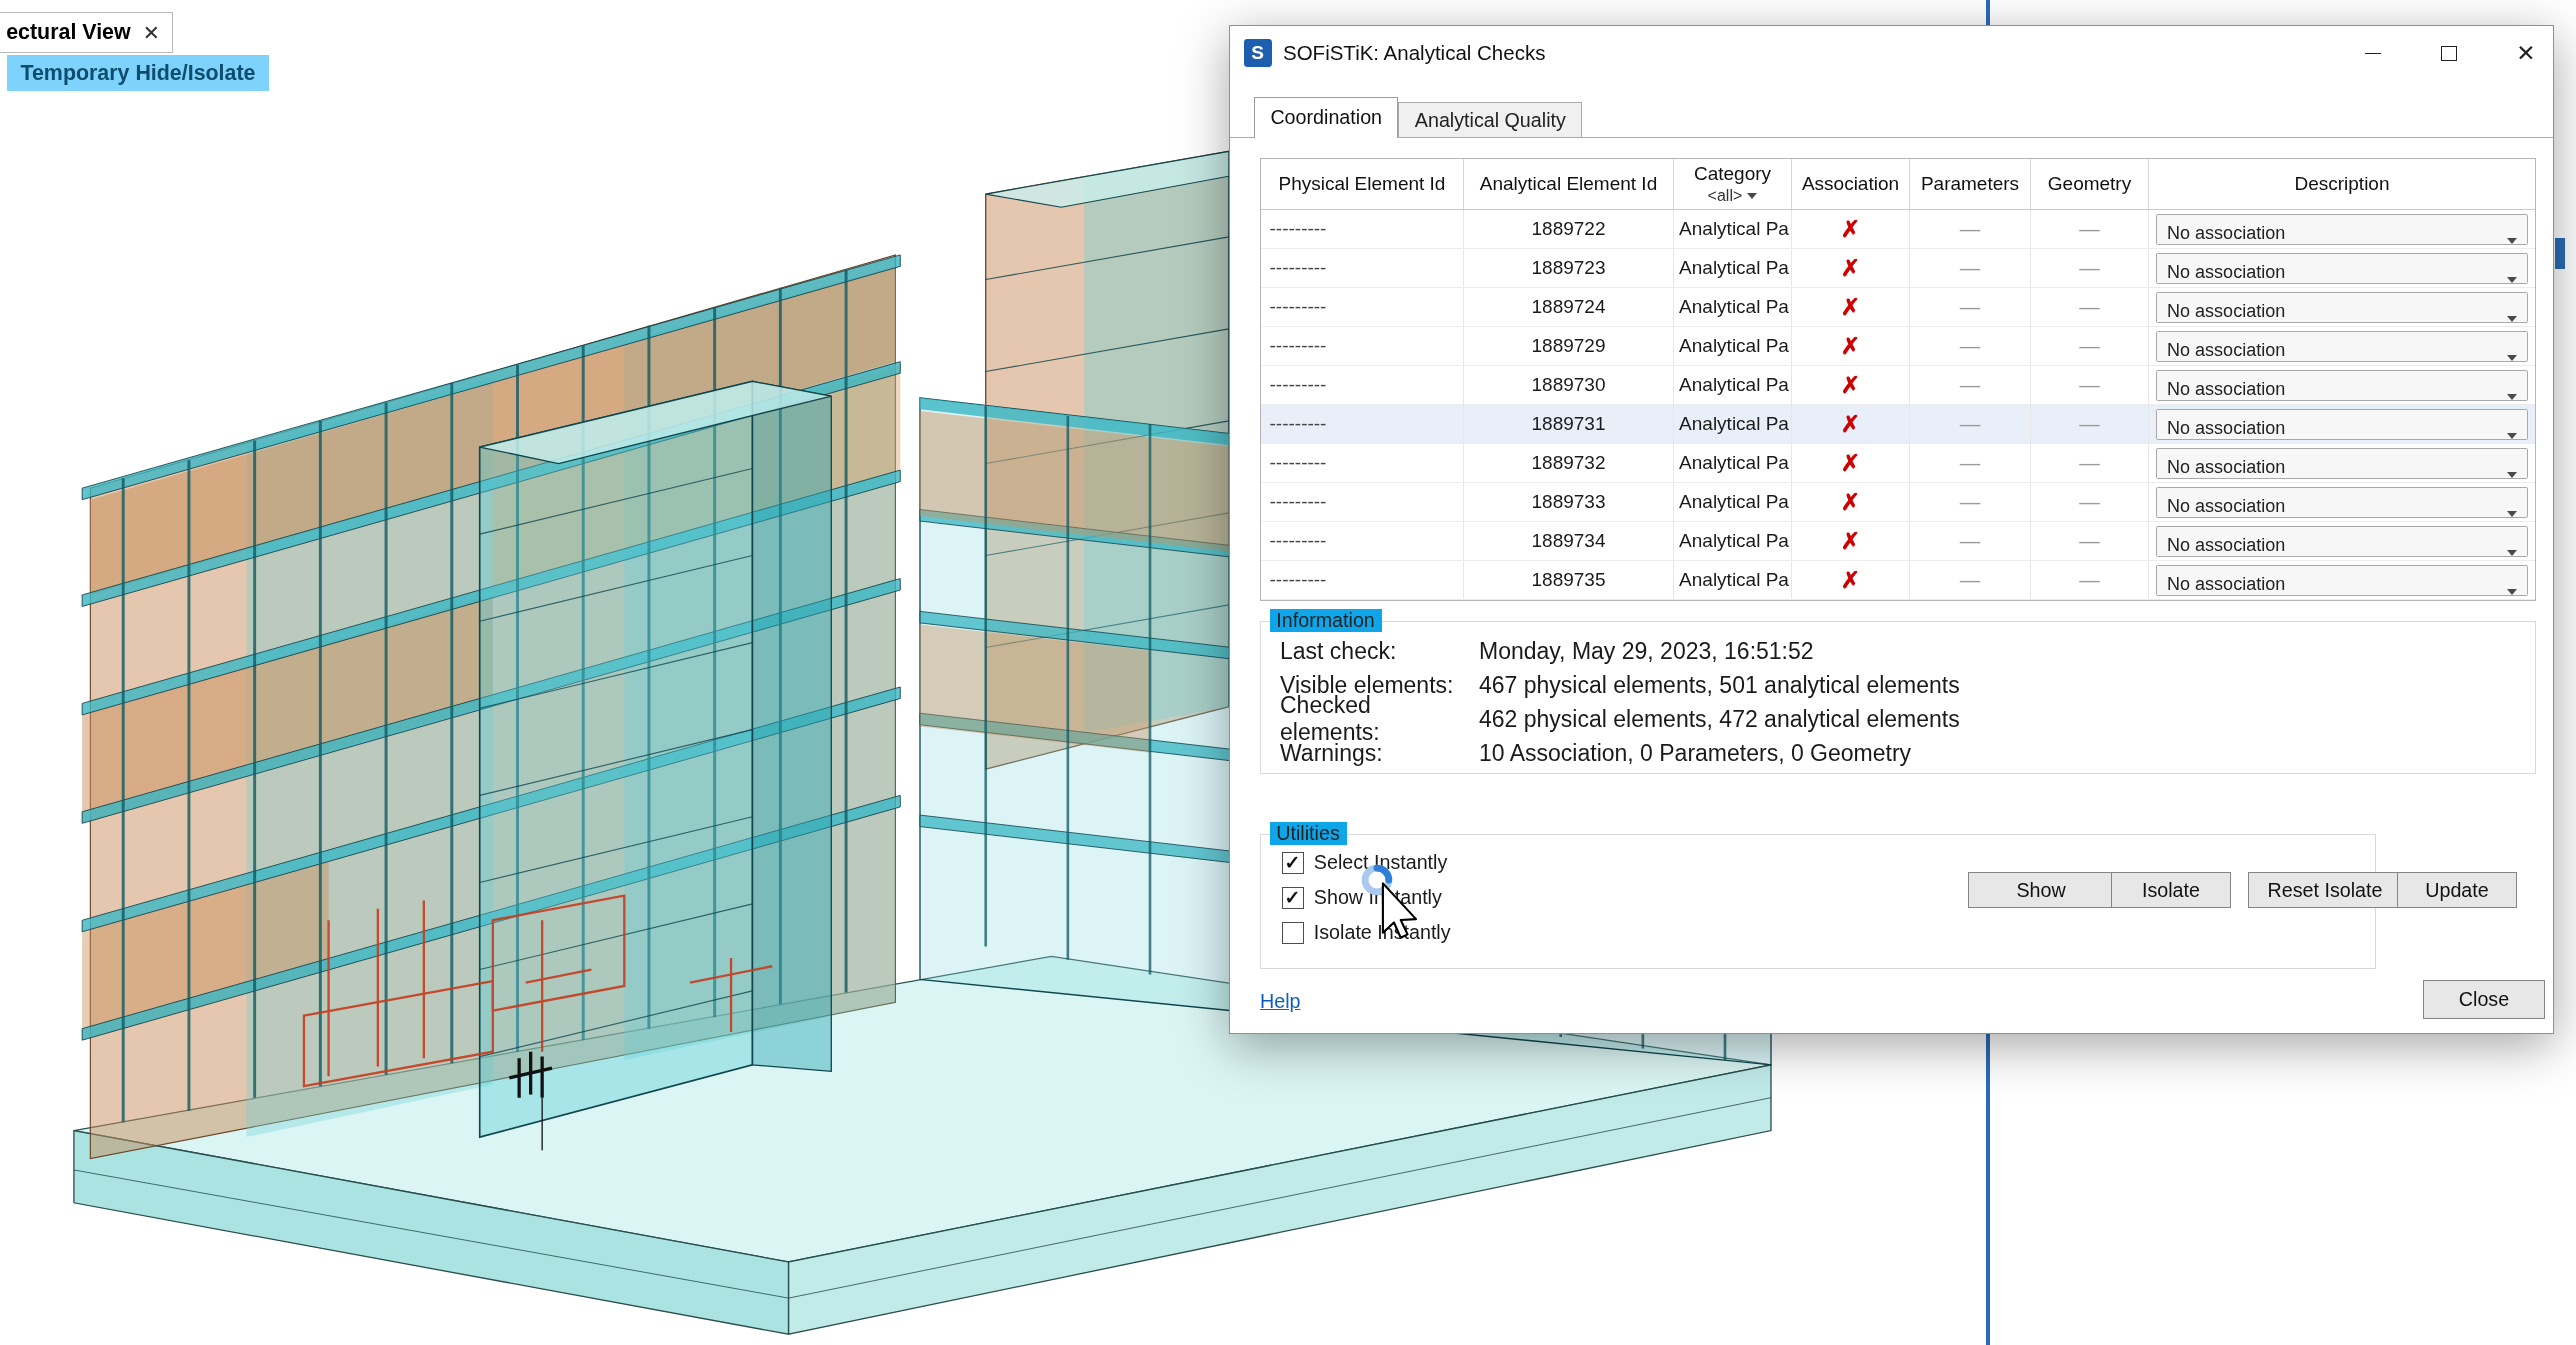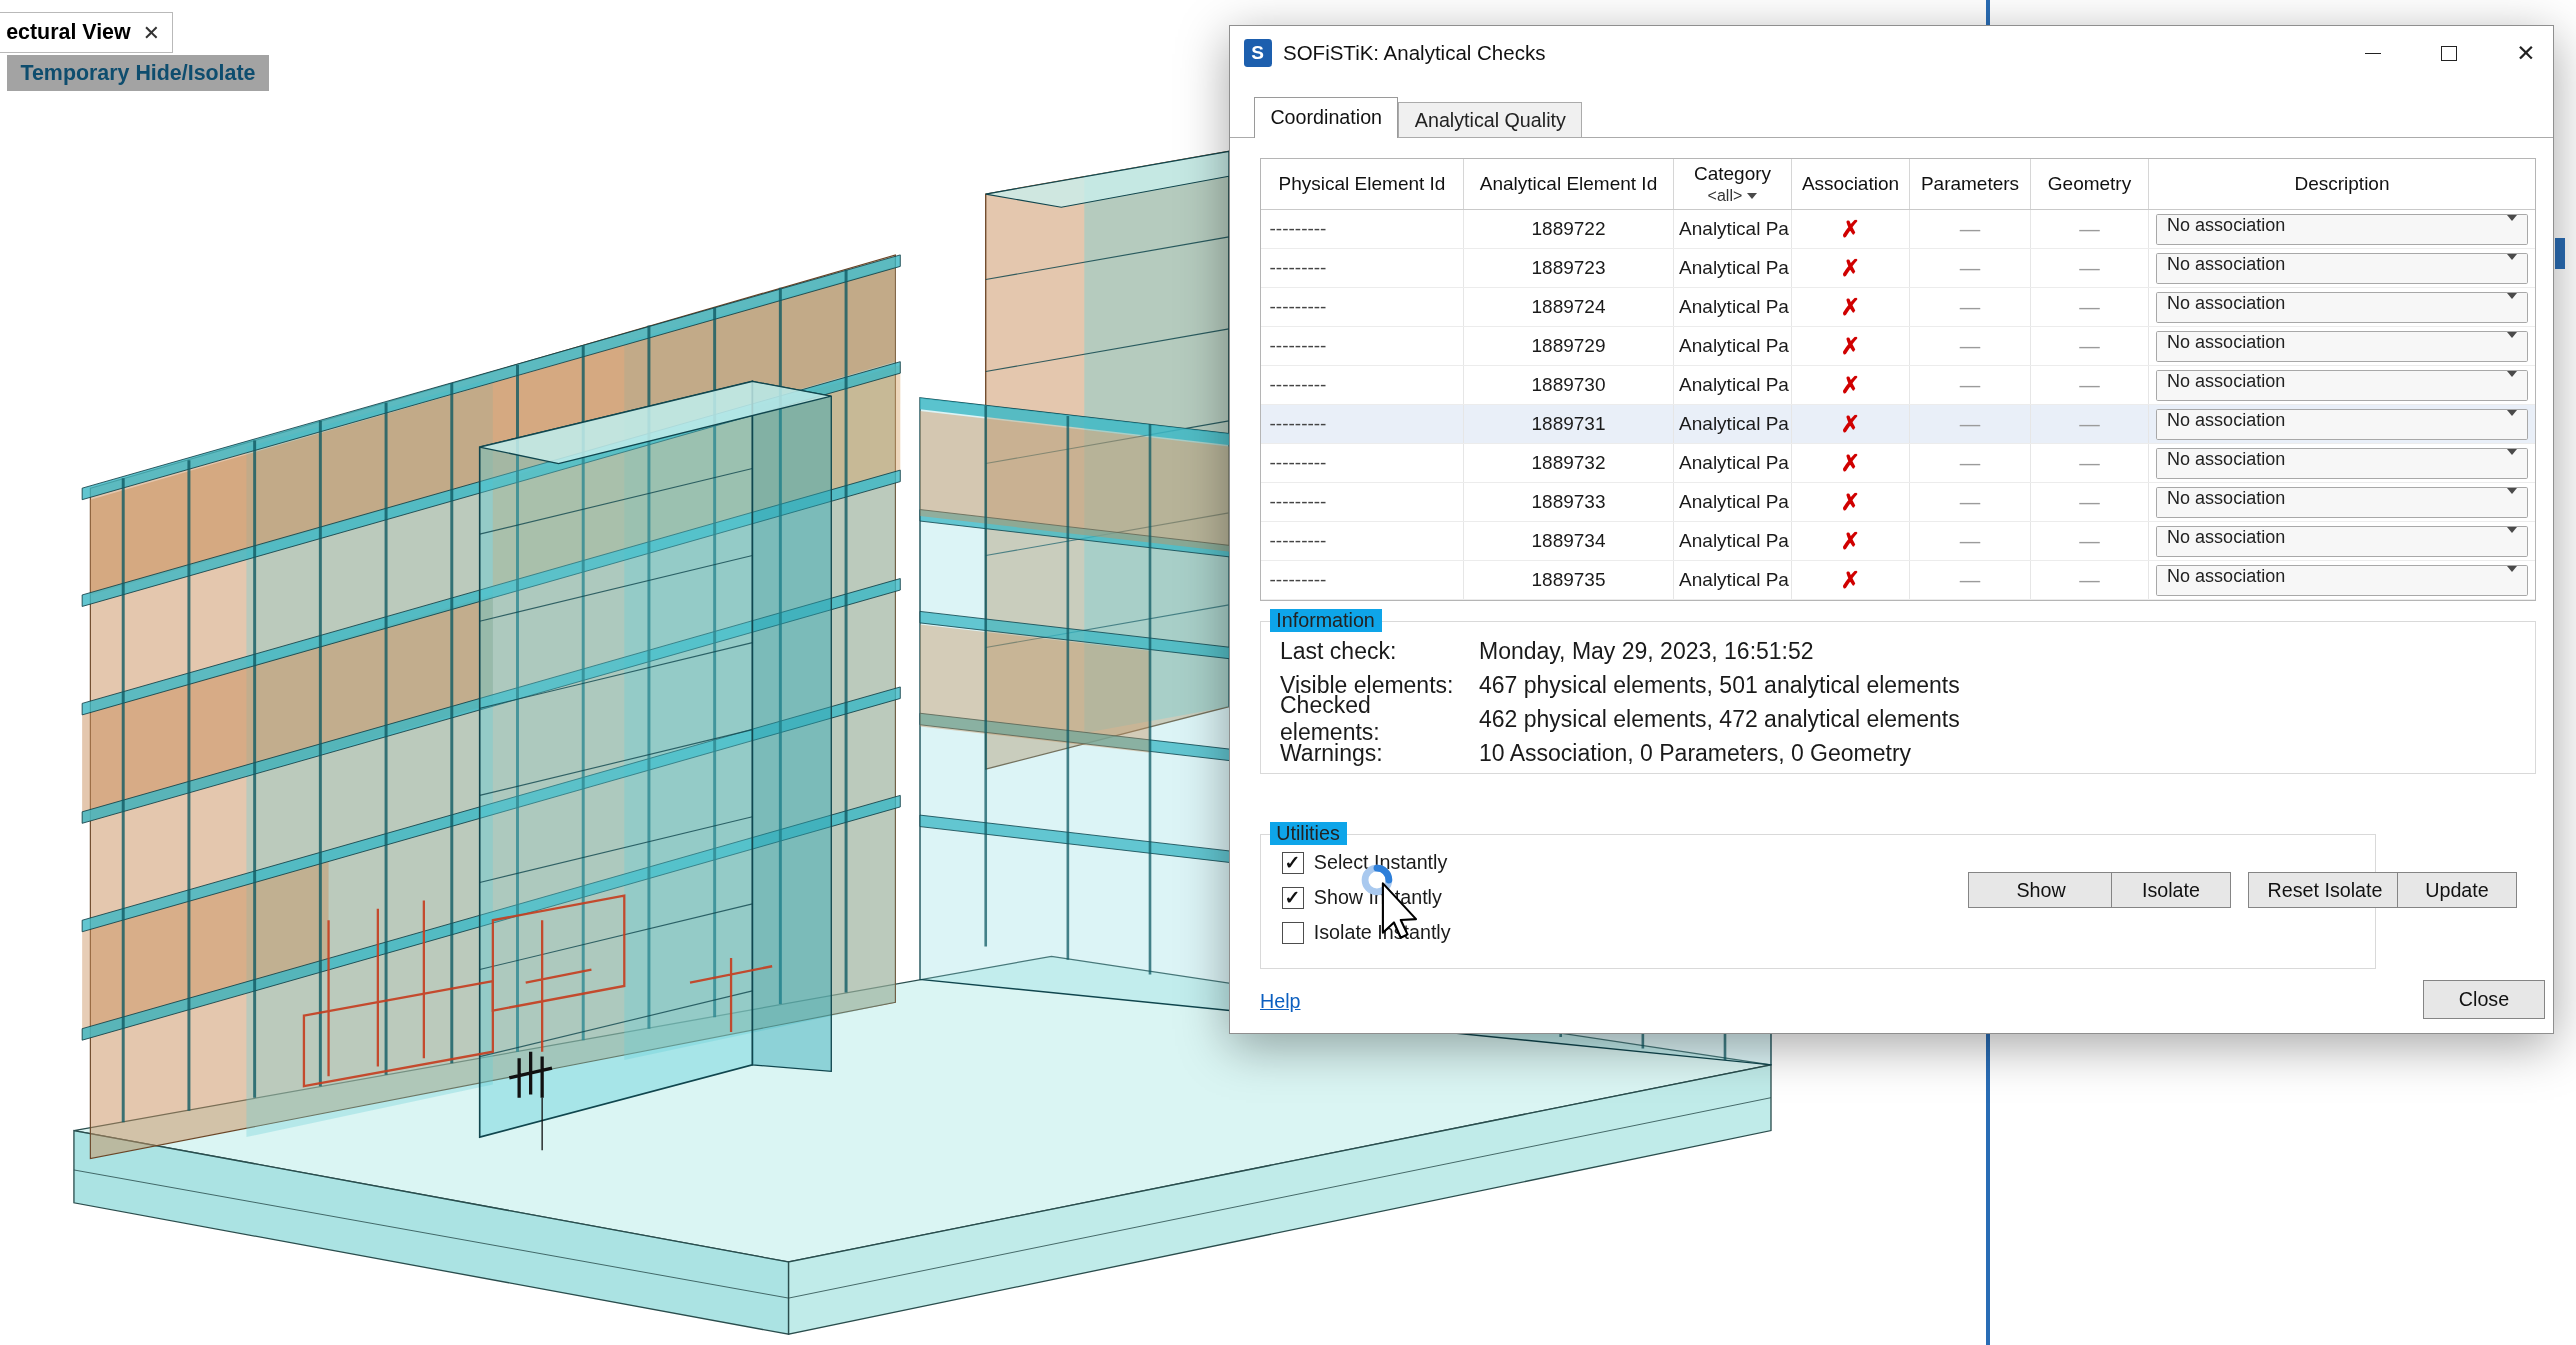--- a/index.html
+++ b/index.html
@@ -9,21 +9,21 @@
   
   .model-svg{position:absolute;left:0;top:0;z-index:1;}
   .pane-divider{position:absolute;left:1986px;top:0;width:4.3px;height:1346px;background:#2a6db5;z-index:2;}
   .right-edge-marker{position:absolute;left:2555px;top:238px;width:10.3px;height:31px;background:#2a6db5;z-index:2;}
 
   .view-tab{position:absolute;left:-5.1px;top:12px;height:39px;padding:0 12px 0 10.3px;background:#fff;
             border:0.9px solid #b9b9b9;display:flex;align-items:center;gap:12px;z-index:3;}
   .view-tab .label{font-size:21.4px;font-weight:bold;color:#000;white-space:nowrap;}
   .view-tab .x{font-size:20.5px;color:#333;cursor:default;}
 
-  .hi-badge{position:absolute;left:6.8px;top:55px;height:36px;padding:0 13.7px;background:#a3a3a3;
+  .hi-badge{position:absolute;left:6.8px;top:55px;height:36px;padding:0 13.7px;background:#7dd3fc;
             display:flex;align-items:center;z-index:3;}
   .hi-badge span{font-size:21.4px;font-weight:bold;color:#0e4d6e;white-space:nowrap;}
 
   
   .dialog{position:absolute;left:1229px;top:25px;width:1323px;height:1007px;background:#fff;
           border:0.9px solid #8f8f8f;box-shadow:0 12px 47px rgba(0,0,0,.35);z-index:10;}
   .titlebar{position:absolute;left:0;top:0;width:100%;height:54px;background:#fff;}
   .dlg-icon{position:absolute;left:13.7px;top:13px;width:28px;height:28px;border-radius:3.4px;background:#1d5fae;
             color:#fff;font-size:19px;font-weight:bold;display:flex;align-items:center;justify-content:center;}
   .dlg-title{position:absolute;left:53px;top:0;height:54px;display:flex;align-items:center;font-size:20.5px;color:#111;}
@@ -56,21 +56,21 @@
          border-right:0.9px solid #e6e6e6;box-sizing:border-box;overflow:hidden;}
   .tcell:last-child{border-right:none;}
   .c-phys{width:203px;justify-content:flex-start;padding-left:8.5px;color:#444;}
   .c-ana{width:210px;}
   .c-cat{width:118px;justify-content:flex-start;padding-left:5.1px;white-space:nowrap;}
   .c-assoc{width:118px;color:#d00000;font-weight:bold;font-size:23px;}
   .c-dash{color:#9b9b9b;font-size:20.5px;}
   .c-dash.p{width:121px;} .c-dash.g{width:118px;}
   .c-desc{flex:1;justify-content:stretch;padding:0;}
   .combo{flex:1;height:29px;margin:0 6.8px;border:0.9px solid #a8a8a8;background:#f7f7f7;border-radius:1.7px;
-         display:flex;align-items:flex-start;justify-content:space-between;padding:0 10.3px;font-size:18px;color:#222;}
+         display:flex;align-items:flex-end;justify-content:space-between;padding:0 10.3px;font-size:18px;color:#222;}
   .combo .chev{width:0;height:0;border-left:5.1px solid transparent;border-right:5.1px solid transparent;border-top:6px solid #4a4a4a;}
 
   
   .groupbox{position:absolute;border:0.9px solid #d9d9d9;box-sizing:border-box;}
   .gb-info{left:30px;top:595px;width:1276px;height:153px;}
   .gb-util{left:30px;top:808px;width:1116px;height:135px;}
   .gb-label{position:absolute;top:-13px;left:8.5px;background:#0ea5e9;padding:0 6.8px;font-size:19.7px;color:#222;}
 
   .info-rows{position:absolute;left:19px;top:12px;right:17px;}
   .info-row{display:flex;height:34px;align-items:center;font-size:23px;color:#1a1a1a;}

